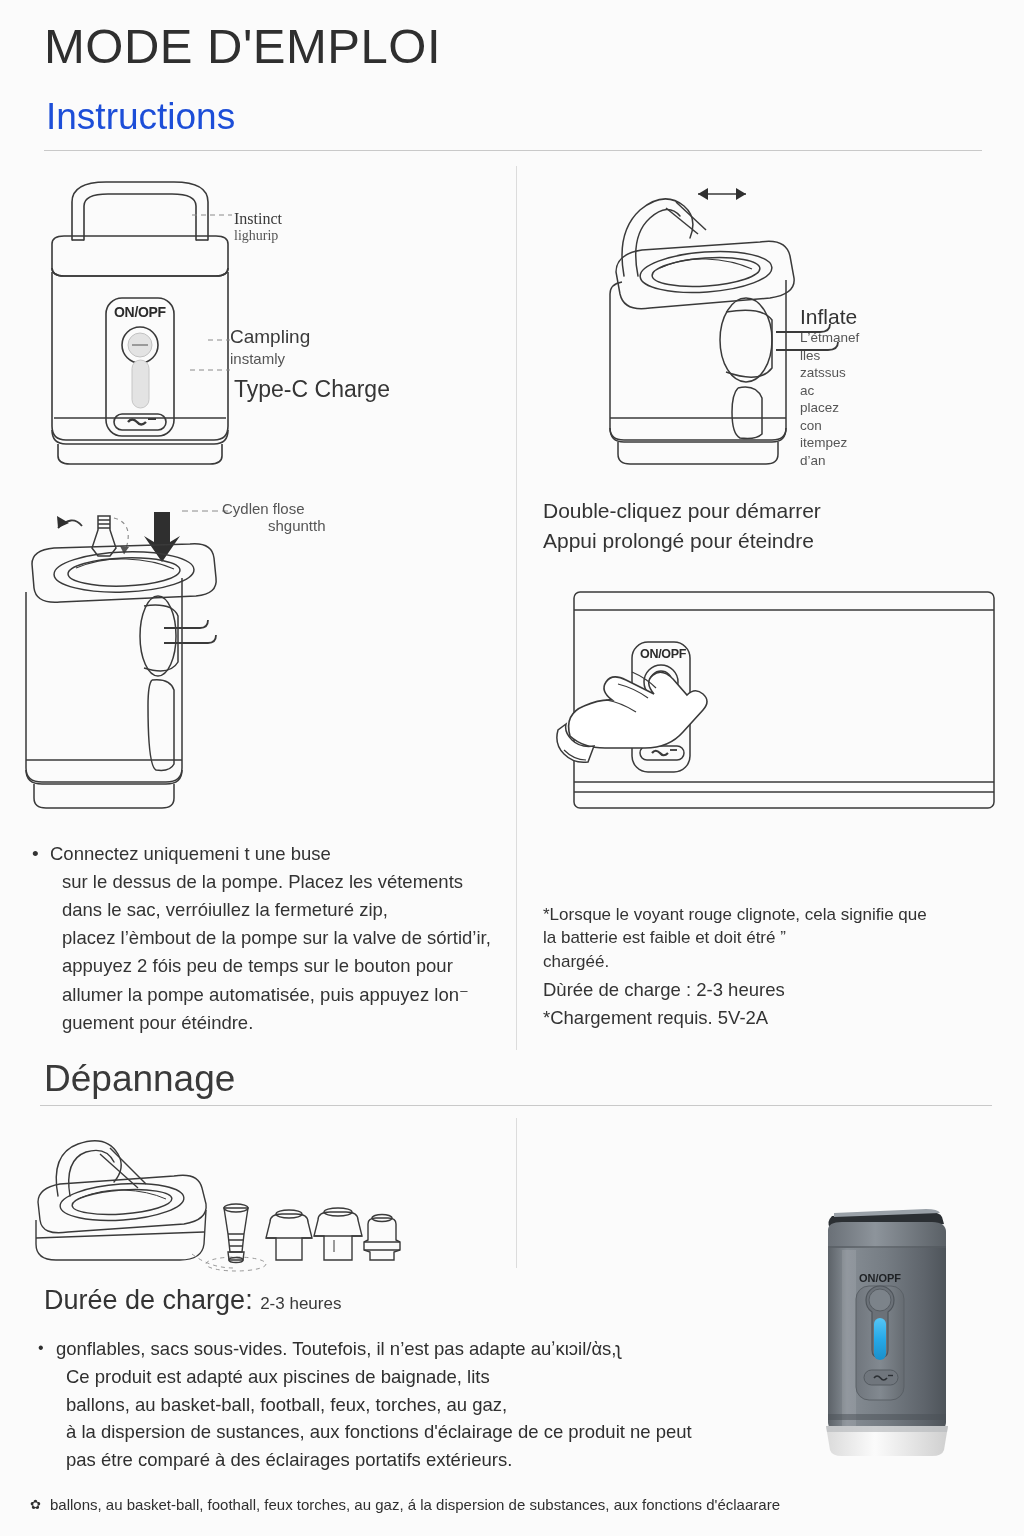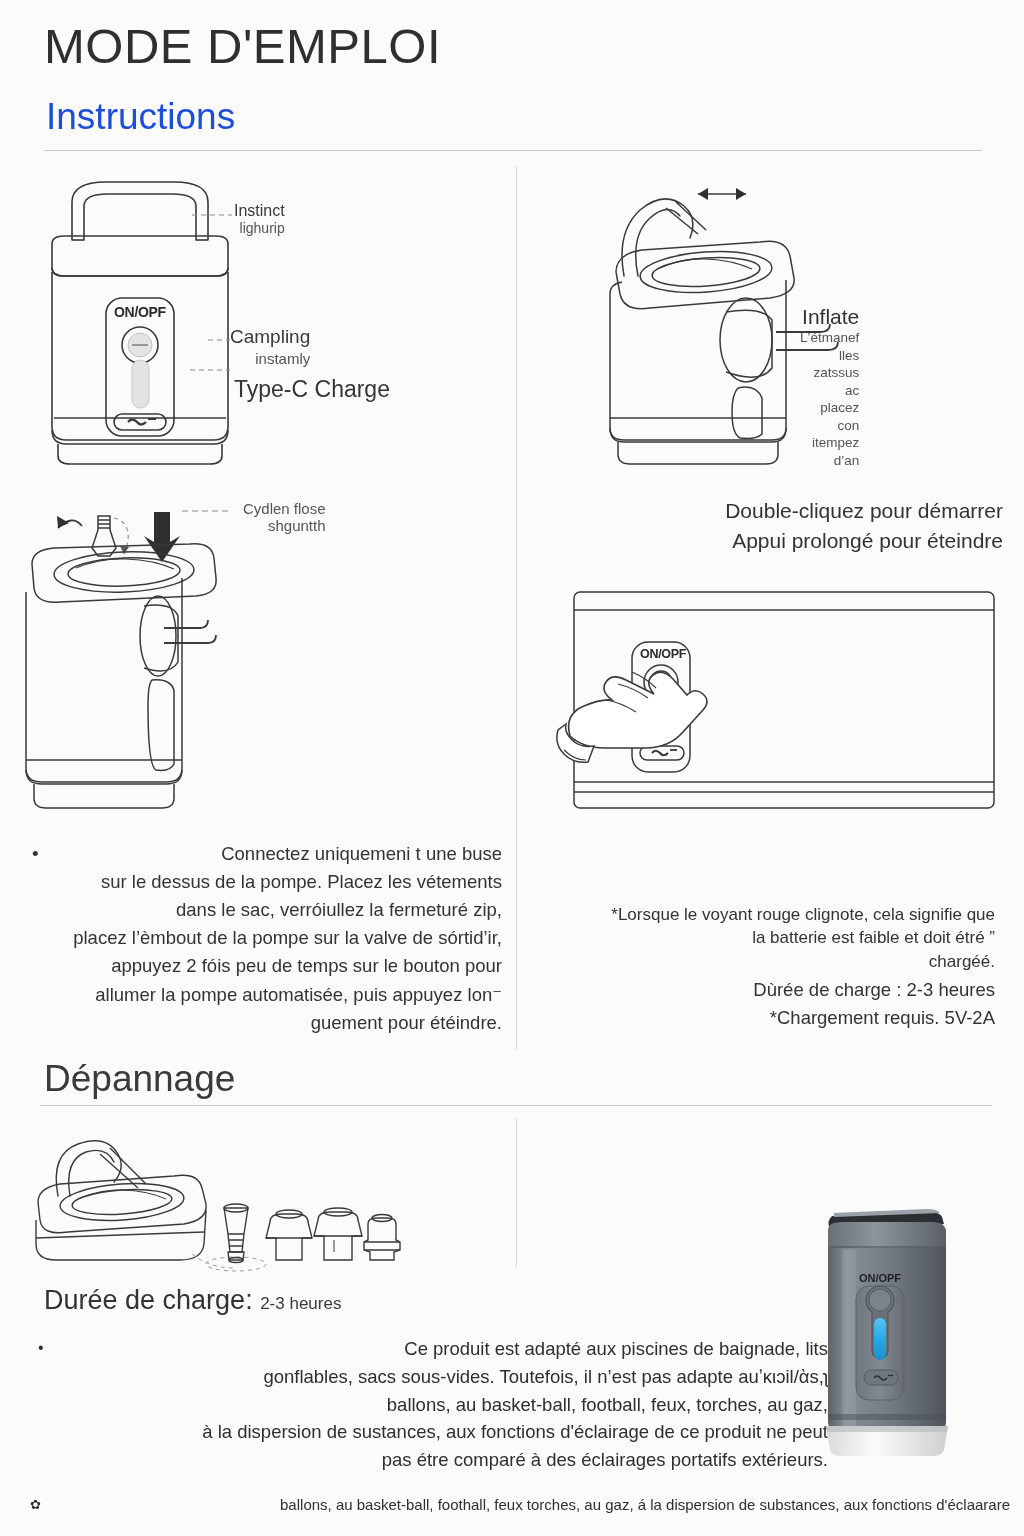--- a/index.html
+++ b/index.html
@@ -5,21 +5,21 @@
 <style>
   html,body{margin:0;padding:0;}
   body{
     width:1024px;height:1536px;
     background:#fbfbfb;
     font-family:"Liberation Sans","DejaVu Sans",sans-serif;
     color:#2b2b2b;
     position:relative;
     overflow:hidden;
   }
-  .page{position:relative;width:830px;height:1536px;text-align:right;}
+  .page{position:relative;width:830px;height:1536px;}
 
   
   .title-main{
     position:absolute;left:44px;top:22px;
     font-size:49px;font-weight:400;letter-spacing:.5px;
     color:#2f2f2f;line-height:1;
   }
   .title-sub{
     position:absolute;left:46px;top:98px;
     font-size:37px;font-weight:400;color:#1d4ed8;line-height:1;
@@ -43,21 +43,21 @@
 
   
   .diagram{position:absolute;}
   .diagram svg{display:block;overflow:visible;}
 
   
   .callout{position:absolute;line-height:1.15;color:#4a4a4a;}
   .callout .big{font-size:17px;color:#3a3a3a;display:block;}
   .callout .sm{font-size:14px;color:#555;display:block;}
 
-  #lbl-instinct{left:234px;top:202px;}
+  #lbl-instinct{left:234px;top:210px;font-family:Liberation Serif, serif;}
   #lbl-instinct .big{font-size:16px;}
   #lbl-instinct .sm{font-size:14px;}
 
   #lbl-campling{left:230px;top:326px;}
   #lbl-campling .big{font-size:19px;}
   #lbl-campling .sm{font-size:15px;margin-top:2px;}
 
   #lbl-typec{
     position:absolute;left:234px;top:376px;
     font-size:23px;color:#353535;
@@ -396,22 +396,22 @@
   </div>
 
   <div id="txt-duree">
     <span class="strong">Durée de charge:</span>
     <span class="val">2-3 heures</span>
   </div>
 
   <div id="txt-bottom-body">
     <span class="bullet">•</span>
     <div class="lines">
+      <span>gonflables, sacs sous-vides. Toutefois, il n’est pas adapte auʼκιɔil/ὰs,ʅ</span>
       <span>Ce produit est adapté aux piscines de baignade, lits</span>
-      <span>gonflables, sacs sous-vides. Toutefois, il n’est pas adapte auʼκιɔil/ὰs,ʅ</span>
       <span>ballons, au basket-ball, football, feux, torches, au gaz,</span>
       <span>à la dispersion de sustances, aux fonctions d'éclairage de ce produit ne peut</span>
       <span>pas étre comparé à des éclairages portatifs extérieurs.</span>
     </div>
   </div>
 
   <div id="txt-footnote">
     <span class="star">✿</span>
     <div class="lines">
       <span>ballons, au basket-ball, foothall, feux torches, au gaz, á la dispersion de substances, aux fonctions d'éclaarare</span>

